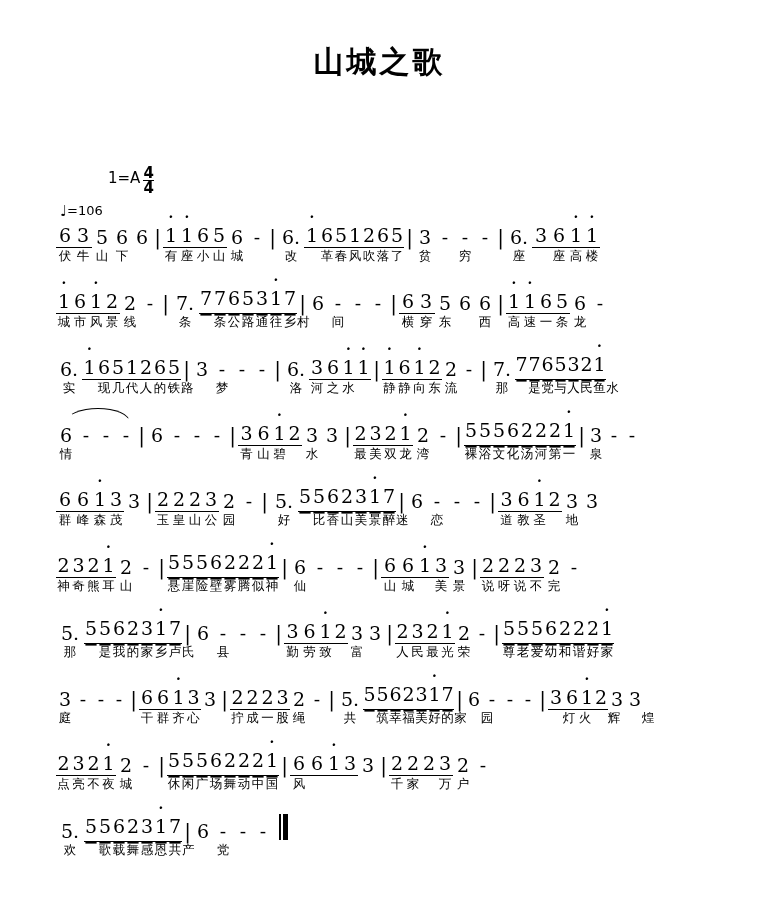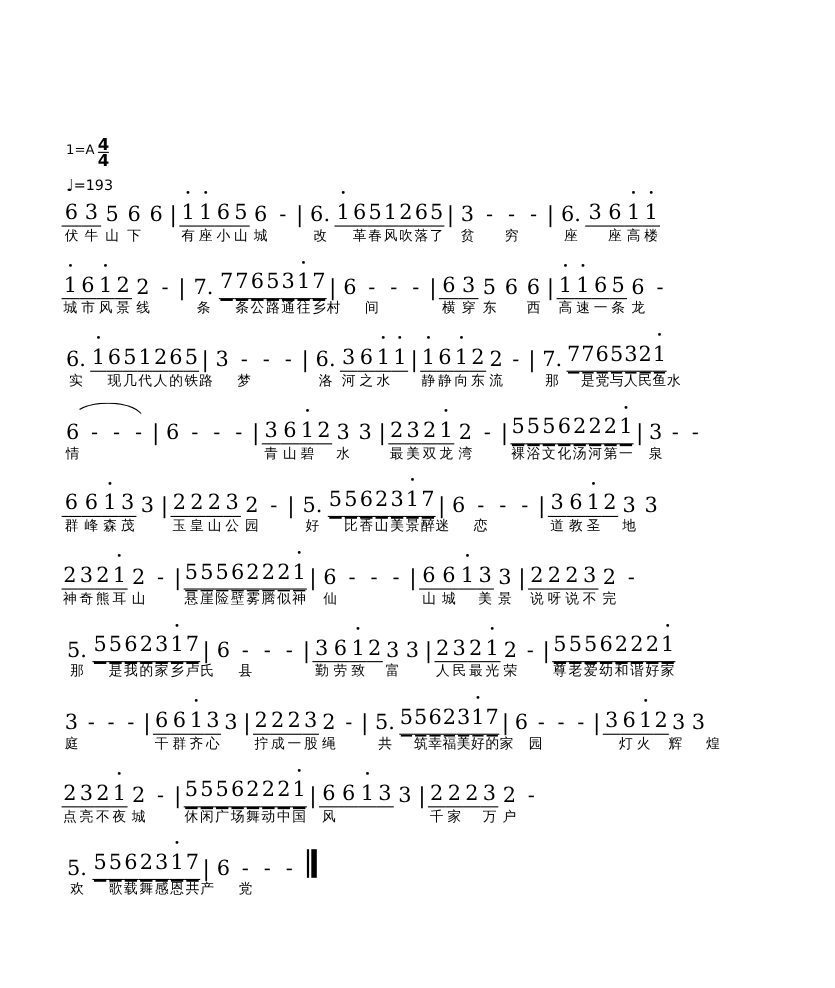--- a/index.html
+++ b/index.html
@@ -42,23 +42,24 @@
     left: 60px;
     top: 124px;
     font-size: 14px;
     font-family: "DejaVu Sans", sans-serif;
   }
   .keyline {
     display: flex;
     align-items: flex-start;
   }
   .keytext {
-    font-size: 12px;
+    font-size: 15px;
     line-height: 16px;
     padding-top: 4px;
+    margin-left: 48px;
   }
   .timesig {
     display: inline-block;
     text-align: center;
     line-height: 14px;
     font-size: 15px;
     font-weight: bold;
     margin-left: 3px;
   }
   .timesig .num {
@@ -162,32 +163,33 @@
   .endbar i.thick {
     width: 5px;
     margin-left: 2px;
   }
 </style>
 </head>
 <body>
 
 <div class="sheet">
 
+  <div class="title">山城之歌</div>
 
 
   <div class="keyblock">
     <div class="keyline">
       <span class="keytext">1=A</span>
       <span class="timesig">
         <span class="num">4</span>
         <span class="den">4</span>
       </span>
     </div>
     <div class="tempo">
-      <span class="note">♩</span><span>=193</span>
+      <span class="note">♩</span><span>=106</span>
     </div>
   </div>
 
   <div class="systems">
 
     <div class="system">
       <div class="noterow">
         <span class="cell beam1" style="width:18px">6</span>
         <span class="cell beam1" style="width:18px">3</span>
         <span class="cell" style="width:20px">5</span>

